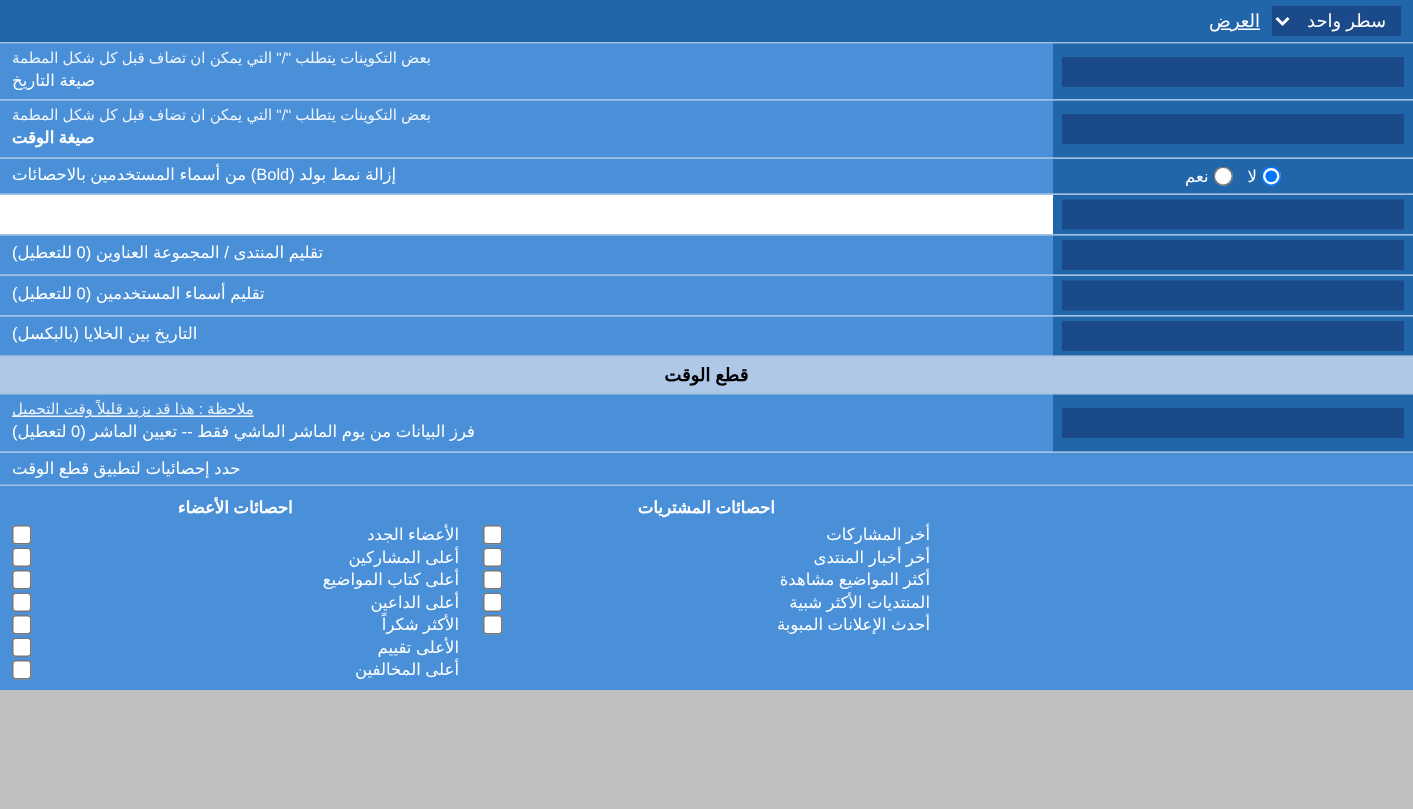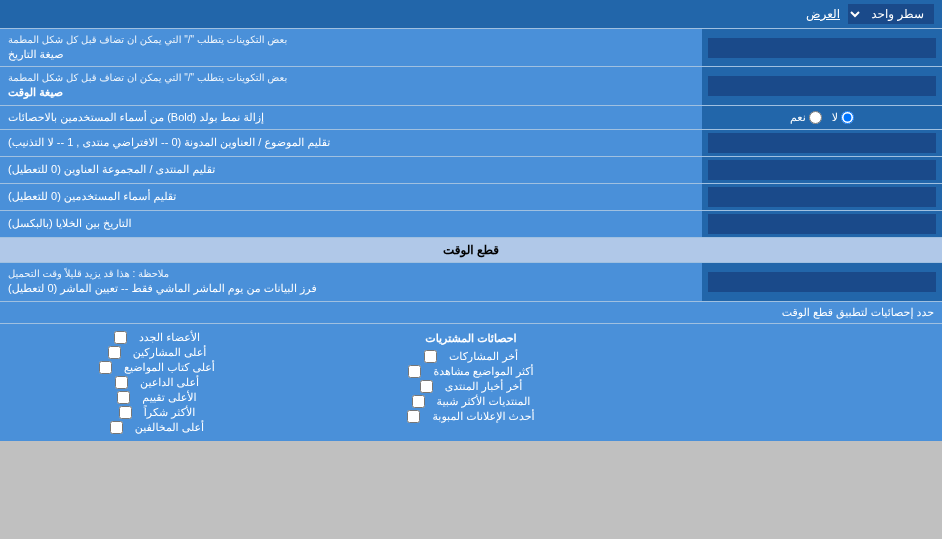--- a/index.html
+++ b/index.html
@@ -118,21 +118,21 @@
     .checkbox-col-header {
       color: #fff;
       font-weight: bold;
       font-size: 11px;
       text-align: center;
       padding: 2px 0 4px 0;
     }
     .checkbox-item {
       display: flex;
       align-items: center;
-      justify-content: center;
+      justify-content: space-between;
       gap: 12px;
       padding: 1px 0;
     }
     .checkbox-item label {
       color: #fff;
       font-size: 11px;
       cursor: pointer;
     }
     .checkbox-item input[type="checkbox"] {
       cursor: pointer;
@@ -140,21 +140,21 @@
     
     .select-header-row {
       display: flex;
       width: 100%;
       border-bottom: 1px solid #a0c0e0;
       background: #4a90d9;
     }
     .select-header-label {
       flex: 1;
       color: #fff;
-      text-align: right;
+      text-align: left;
       padding: 4px 8px;
       font-size: 11px;
     }
     .two-line-label {
       display: flex;
       flex-direction: column;
       align-items: flex-end;
     }
   </style>
 </head>
@@ -202,21 +202,20 @@
         <span>نعم</span>
       </label>
     </div>
     <div class="row-label">إزالة نمط بولد (Bold) من أسماء المستخدمين بالاحصائات</div>
   </div>
 
   <div class="row">
     <div class="row-input">
       <input type="text" style="">
     </div>
-    <div class="row-label">تقليم الموضوع / العناوين المدونة (0 -- الافتراضي منتدى , 1 -- لا التذنيب)</div>
   </div>
 
   <div class="row">
     <div class="row-input">
       <input type="text" style="">
     </div>
     <div class="row-label">تقليم المنتدى / المجموعة العناوين (0 للتعطيل)</div>
   </div>
 
   <div class="row">
@@ -234,83 +233,84 @@
   </div>
 
   <div class="section-header">قطع الوقت</div>
 
   <div class="row">
     <div class="row-input">
       <input type="text" style="">
     </div>
     <div class="row-label">
       <div class="two-line-label">
-        <span style="font-size:10px; opacity:0.9;">ملاحظة : هذا قد يزيد قليلاً وقت التحميل</span>
+        <span style="font-size:10px; opacity:0.9;text-decoration:underline;">ملاحظة : هذا قد يزيد قليلاً وقت التحميل</span>
         <span style="font-weight:normal;">فرز البيانات من يوم الماشر الماشي فقط -- تعيين الماشر (0 لتعطيل)</span>
       </div>
     </div>
   </div>
 
   <div class="select-header-row">
     <div class="select-header-label">حدد إحصائيات لتطبيق قطع الوقت</div>
   </div>
 
   <div class="checkbox-section">
 
     <div style="flex:1; padding:4px 8px;"></div>
 
     <div class="checkbox-col">
       <div class="checkbox-col-header">احصائات المشتريات</div>
       <div class="checkbox-item">
         <label><span>أخر المشاركات</span></label>
         <input type="checkbox" style="">
       </div>
       <div class="checkbox-item">
+        <label><span>أخر أخبار المنتدى</span></label>
+        <input type="checkbox" style="">
+      </div>
+      <div class="checkbox-item">
         <label><span>أكثر المواضيع مشاهدة</span></label>
         <input type="checkbox" style="">
       </div>
       <div class="checkbox-item">
-        <label><span>أخر أخبار المنتدى</span></label>
-        <input type="checkbox" style="">
-      </div>
-      <div class="checkbox-item">
         <label><span>المنتديات الأكثر شبية</span></label>
         <input type="checkbox" style="">
       </div>
       <div class="checkbox-item">
         <label><span>أحدث الإعلانات المبوبة</span></label>
         <input type="checkbox" style="">
       </div>
     </div>
 
     <div class="checkbox-col">
+      <div class="checkbox-col-header">احصائات الأعضاء</div>
       <div class="checkbox-item">
         <label><span>الأعضاء الجدد</span></label>
         <input type="checkbox" style="">
       </div>
       <div class="checkbox-item">
         <label><span>أعلى المشاركين</span></label>
         <input type="checkbox" style="">
       </div>
       <div class="checkbox-item">
         <label><span>أعلى كتاب المواضيع</span></label>
         <input type="checkbox" style="">
       </div>
       <div class="checkbox-item">
         <label><span>أعلى الداعين</span></label>
         <input type="checkbox" style="">
       </div>
       <div class="checkbox-item">
+        <label><span>الأكثر شكراً</span></label>
+        <input type="checkbox" style="">
+      </div>
+      <div class="checkbox-item">
         <label><span>الأعلى تقييم</span></label>
         <input type="checkbox" style="">
       </div>
       <div class="checkbox-item">
-        <label><span>الأكثر شكراً</span></label>
-        <input type="checkbox" style="">
-      </div>
-      <div class="checkbox-item">
         <label><span>أعلى المخالفين</span></label>
         <input type="checkbox" style="">
       </div>
     </div>
   </div>
 
 </div>
 
 </body></html>

